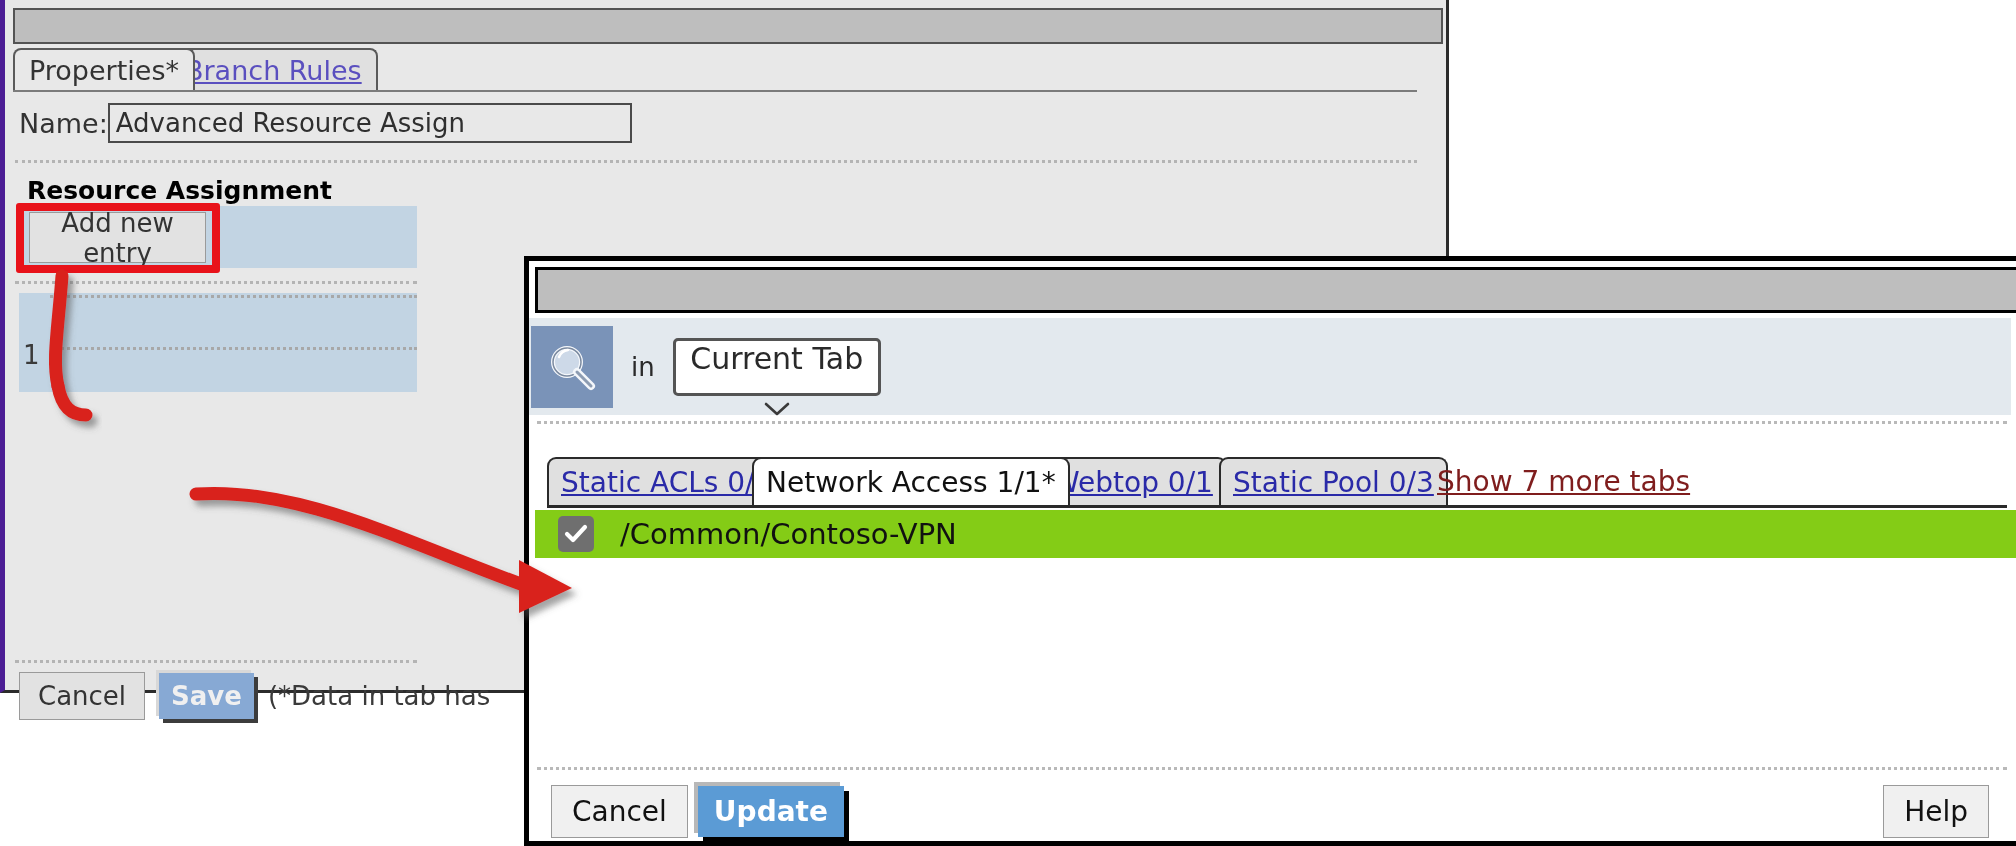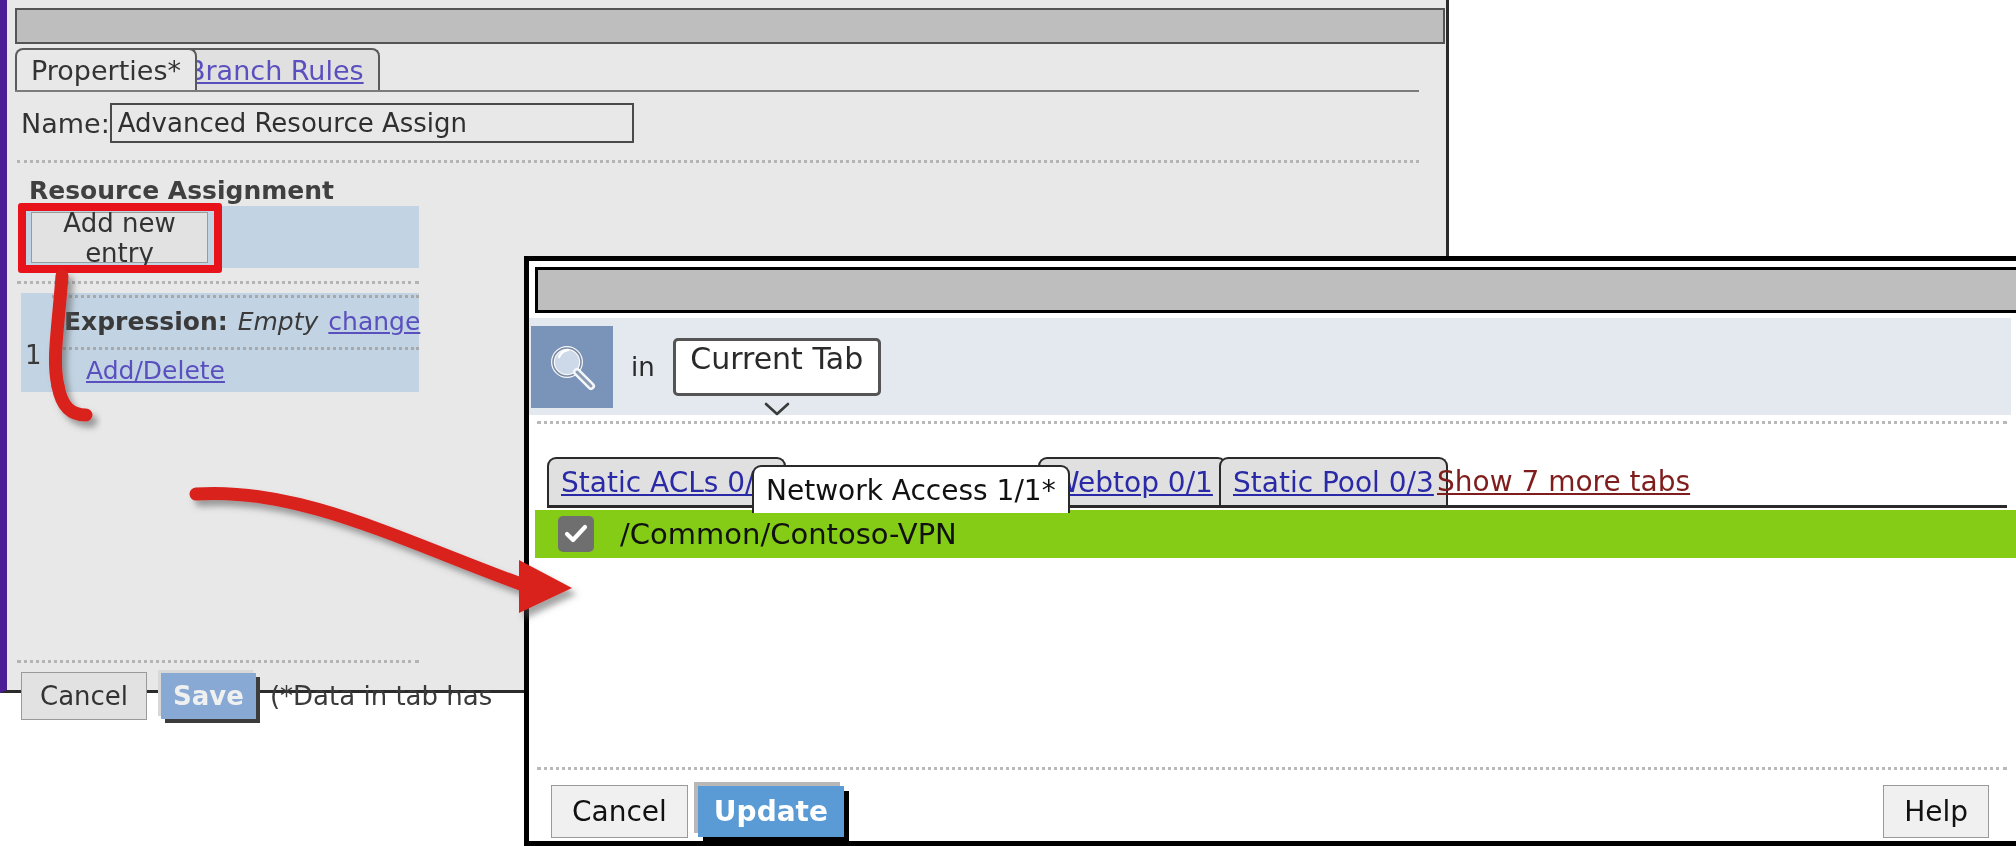--- a/index.html
+++ b/index.html
@@ -18,21 +18,21 @@
     background: #ffffff;
   }
 
   
   #back-window {
     position: absolute;
     left: 0px; top: 0px;
     width: 1449px; height: 693px;
     background: #e8e8e8;
     border: 3px solid #2b2b2b;
-    border-left: 7px solid #4c1d95;
+    border-left: 5px solid #4c1d95;
     border-top: none;
   }
   #back-titlebar {
     position: absolute;
     left: 8px; top: 8px;
     width: 1430px; height: 36px;
     background: #bebebe;
     border: 2px solid #545454;
   }
 
@@ -99,21 +99,21 @@
   .dotted-sep {
     position: absolute;
     border-top: 3px dotted #b4b4b4;
   }
 
   #ra-heading {
     position: absolute;
     left: 22px; top: 176px;
     font-size: 25px;
     font-weight: bold;
-    color: #404040;
+    color: #000000;
   }
 
   
   #add-band {
     position: absolute;
     left: 14px; top: 206px;
     width: 398px; height: 62px;
     background: #c2d4e3;
   }
   #add-new-entry-btn {
@@ -445,28 +445,20 @@
     <div id="ra-heading">Resource Assignment</div>
 
     <div id="add-band"></div>
     <button id="add-new-entry-btn">Add new entry</button>
     <div id="add-highlight-box"></div>
 
     <div class="dotted-sep" style="left:10px; top:281px; width:402px;"></div>
 
     <div id="entry-block"></div>
     <div id="entry-index">1</div>
-    <div id="entry-inner">
-      <div id="expr-row">
-        <span id="expr-label">Expression:</span>
-        <span id="expr-value">Empty</span>
-        <span id="expr-change">change</span>
-      </div>
-      <div id="add-delete-link">Add/Delete</div>
-    </div>
     <div class="entry-dot" style="top:295px;"></div>
     <div class="entry-dot" style="top:347px;"></div>
 
     <div id="back-footer-sep"></div>
     <div id="back-footer">
       <button class="btn-plain">Cancel</button>
       <button class="btn-primary">Save</button>
       <span id="footer-note">(*Data in tab has</span>
     </div>
   </div>
@@ -495,21 +487,21 @@
         </span>
       </div>
     </div>
 
     <div id="dlg-sep1"></div>
 
     <div id="dlg-tabstrip">
       <div class="dtab" style="left:0px;">
         <span class="dlink">Static ACLs 0/0</span>
       </div>
-      <div class="dtab active" style="left:205px;margin-top:8px;">
+      <div class="dtab active" style="left:205px;">
         <span>Network Access 1/1*</span>
       </div>
       <div class="dtab" style="left:491px;">
         <span class="dlink">Webtop 0/1</span>
       </div>
       <div class="dtab" style="left:672px;">
         <span class="dlink">Static Pool 0/3</span>
       </div>
       <div id="dtab-more" style="left:890px;">Show 7 more tabs</div>
     </div>

